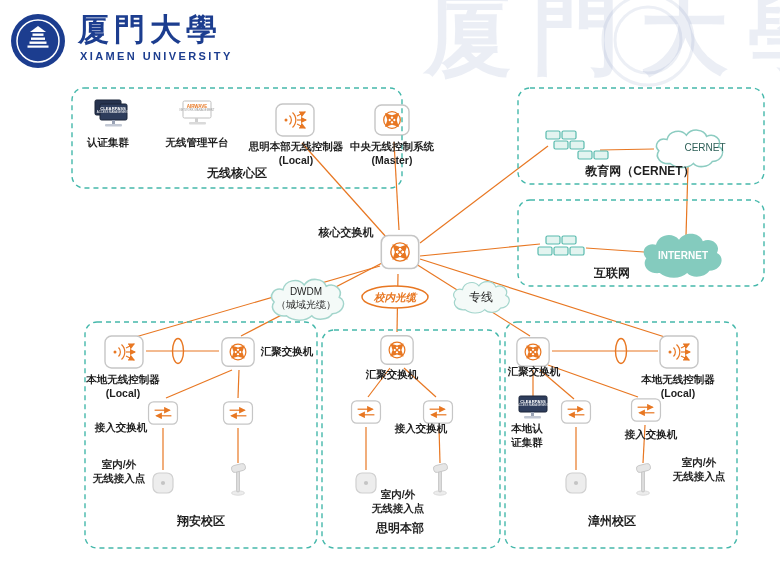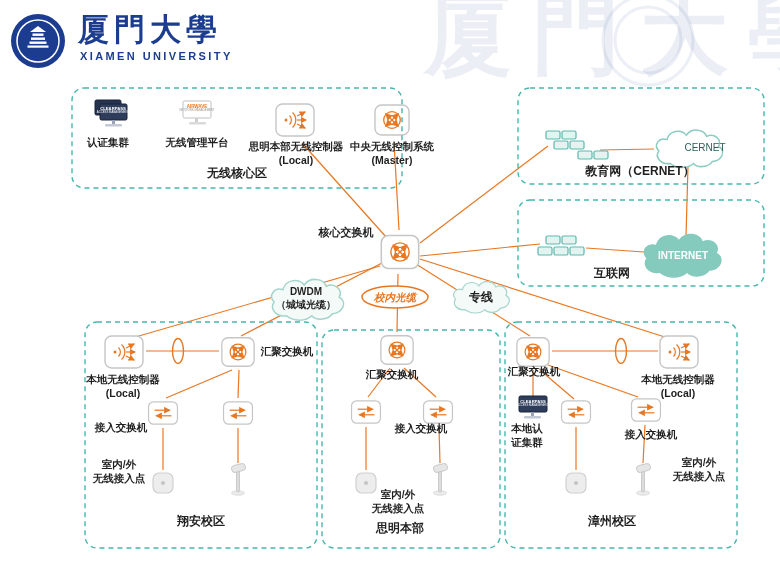--- a/index.html
+++ b/index.html
@@ -8,21 +8,21 @@
   .wm{position:absolute;left:424px;top:-24px;z-index:0;font-family:"DejaVu Serif",serif;
       font-size:88px;font-weight:700;letter-spacing:20px;color:rgba(28,61,143,0.09);white-space:nowrap;}
   .brand-cn{position:absolute;left:78px;top:9px;z-index:3;font-family:"DejaVu Serif",serif;
       font-size:31px;font-weight:700;letter-spacing:5px;color:#1C3D8F;white-space:nowrap;}
   .brand-en{position:absolute;left:80px;top:50px;z-index:3;font-size:11px;font-weight:700;
       letter-spacing:2.4px;color:#1C3D8F;white-space:nowrap;}
   svg.diagram{position:absolute;left:0;top:0;z-index:1;}
   .lbl{position:absolute;transform:translateX(-50%);text-align:center;z-index:3;
        font-size:10.5px;font-weight:700;color:#1f1f1f;line-height:1.3;white-space:nowrap;}
   .t12{font-size:12px;}
-  .nb{font-weight:700;}
+  .nb{font-weight:400;}
   .orange{color:#E87722;font-style:italic;}
   .white{color:#ffffff;}
   .cloudtxt{font-weight:400;color:#2d5f57;margin-left:17px;}
   .scr{position:absolute;transform:translateX(-50%);text-align:center;z-index:4;line-height:1.2;white-space:nowrap;}
   .cl-white{fill:#ffffff;stroke:#8CCCC1;stroke-width:2.4;}
   .cl-teal{fill:#84CBBE;}
   .cl-light{fill:#F4FAF8;stroke:#A3D5CC;stroke-width:2.2;}
   .srv{fill:#E3F4F0;stroke:#58BAAD;stroke-width:1.2;}
   .dbox{fill:none;stroke:#45B8AB;stroke-width:1.4;stroke-dasharray:5 4;}
   .ln{stroke:#E87722;stroke-width:1.2;fill:none;}

